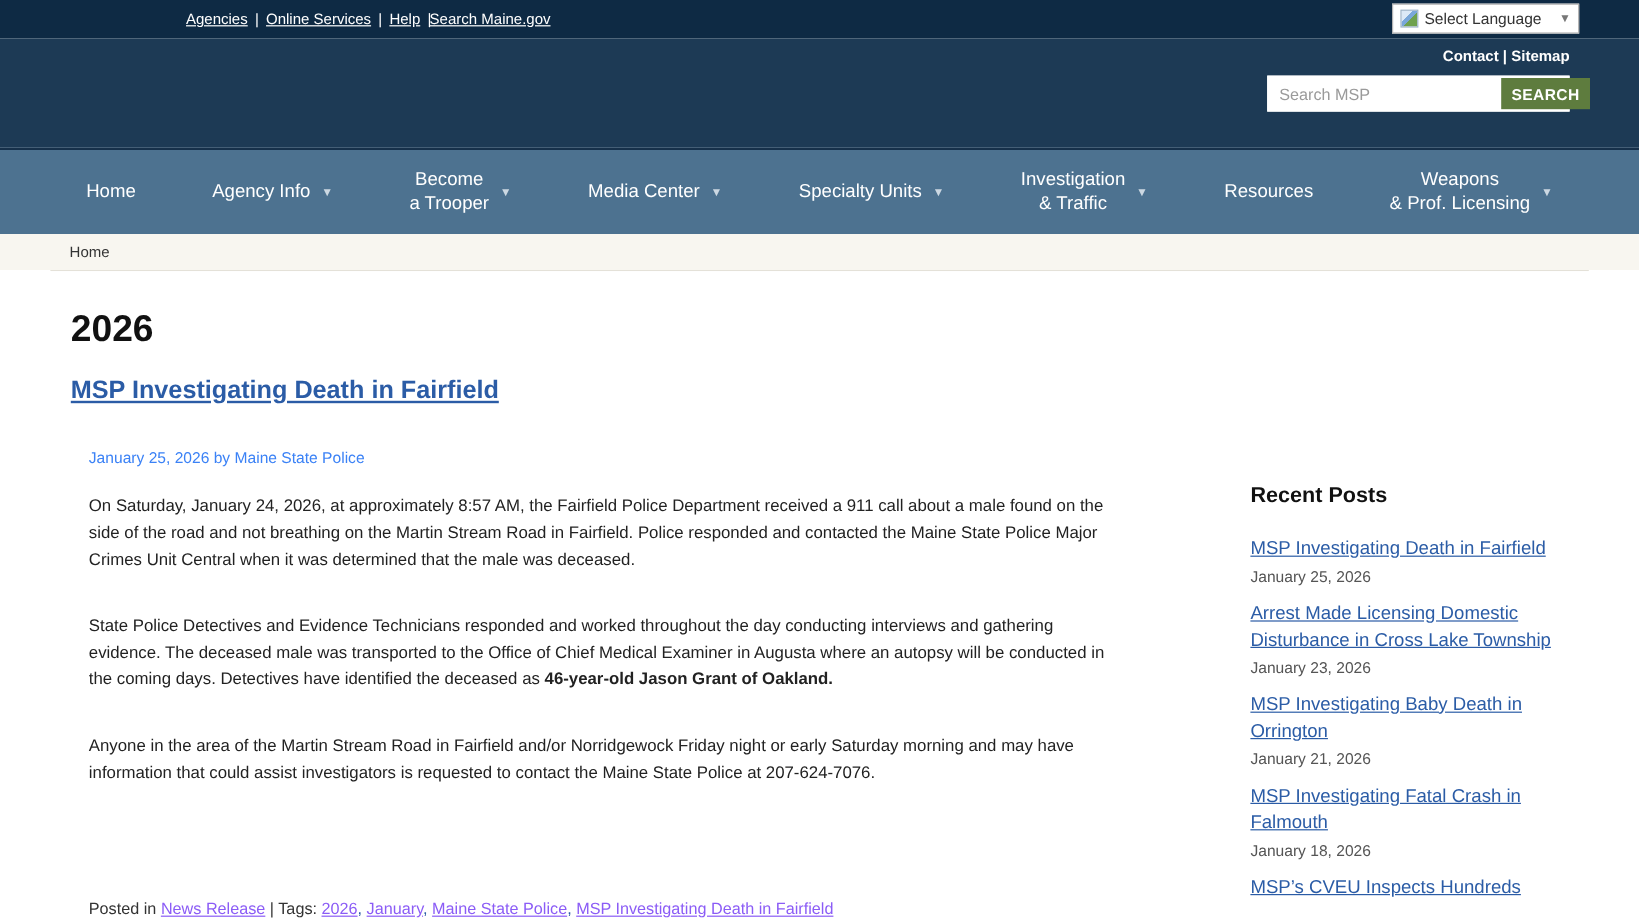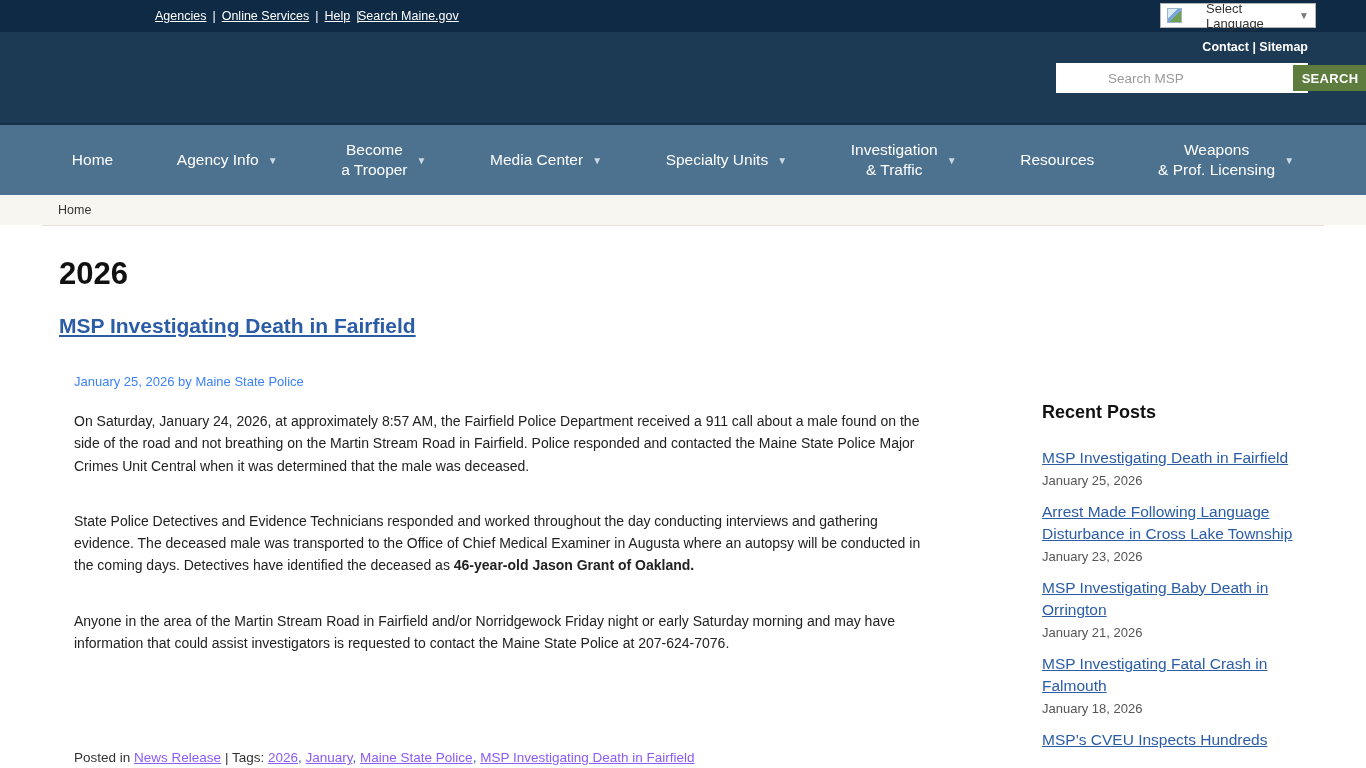--- a/index.html
+++ b/index.html
@@ -22,21 +22,21 @@
     display: flex; align-items: center; gap: 6px;
   }
   .topbar a { color: #ffffff; text-decoration: underline; }
   .topbar .sep { text-decoration: none; color: #ffffff; }
   .topbar-searchlink { position: absolute; left: 358px; top: 0; height: 32px; display: flex; align-items: center; }
 
   
   .lang-widget {
     position: absolute; right: 50px; top: 3px; width: 156px; height: 25px;
     background: #ffffff; border: 1px solid #b5b5b5;
-    display: flex; align-items: center; gap: 24px; padding: 0 6px;
+    display: flex; align-items: center; gap: 5px; padding: 0 6px;
     color: #333333; font-size: 13px; cursor: pointer;
   }
   .translate-icon {
     width: 15px; height: 15px; border: 1px solid #9db3c8;
     background: linear-gradient(135deg, #dce9f7 0 35%, #7aa7d9 35% 55%, #6fa14e 55% 100%);
     flex: 0 0 auto;
   }
   .lang-caret { margin-left: auto; color: #777; font-size: 10px; }
 
   
@@ -46,21 +46,20 @@
   }
   .contact-row {
     position: absolute; right: 58px; top: 8px;
     color: #ffffff; font-size: 12.5px; font-weight: bold;
   }
   .contact-row a { color: #ffffff; text-decoration: none; }
   .search-wrap {
     position: absolute; right: 58px; top: 31px; width: 252px; height: 30px;
     background: #ffffff; border: 2px solid #ffffff;
     display: flex;
-    padding-left: 42px;
   }
   .search-input {
     flex: 1 1 auto; border: none; outline: none;
     font-family: "Liberation Sans", sans-serif;
     font-size: 13.5px; color: #333; padding: 0 8px;
   }
   .search-input::placeholder { color: #9a9a9a; }
   .search-btn {
     flex: 0 0 auto; width: 74px; border: none; cursor: pointer;
     background: #5e7c3e; color: #ffffff;
@@ -244,21 +243,21 @@
   </div>
 
   <div class="sidebar">
     <div class="sidebar-title">Recent Posts</div>
 
     <div class="post">
       <a>MSP Investigating Death in Fairfield</a>
       <div class="post-date">January 25, 2026</div>
     </div>
     <div class="post">
-      <a>Arrest Made Following Language Disturbance in Cross Lake Township</a>
+      <a>Arrest Made Licensing Domestic Disturbance in Cross Lake Township</a>
       <div class="post-date">January 23, 2026</div>
     </div>
     <div class="post">
       <a>MSP Investigating Baby Death in Orrington</a>
       <div class="post-date">January 21, 2026</div>
     </div>
     <div class="post">
       <a>MSP Investigating Fatal Crash in Falmouth</a>
       <div class="post-date">January 18, 2026</div>
     </div>

